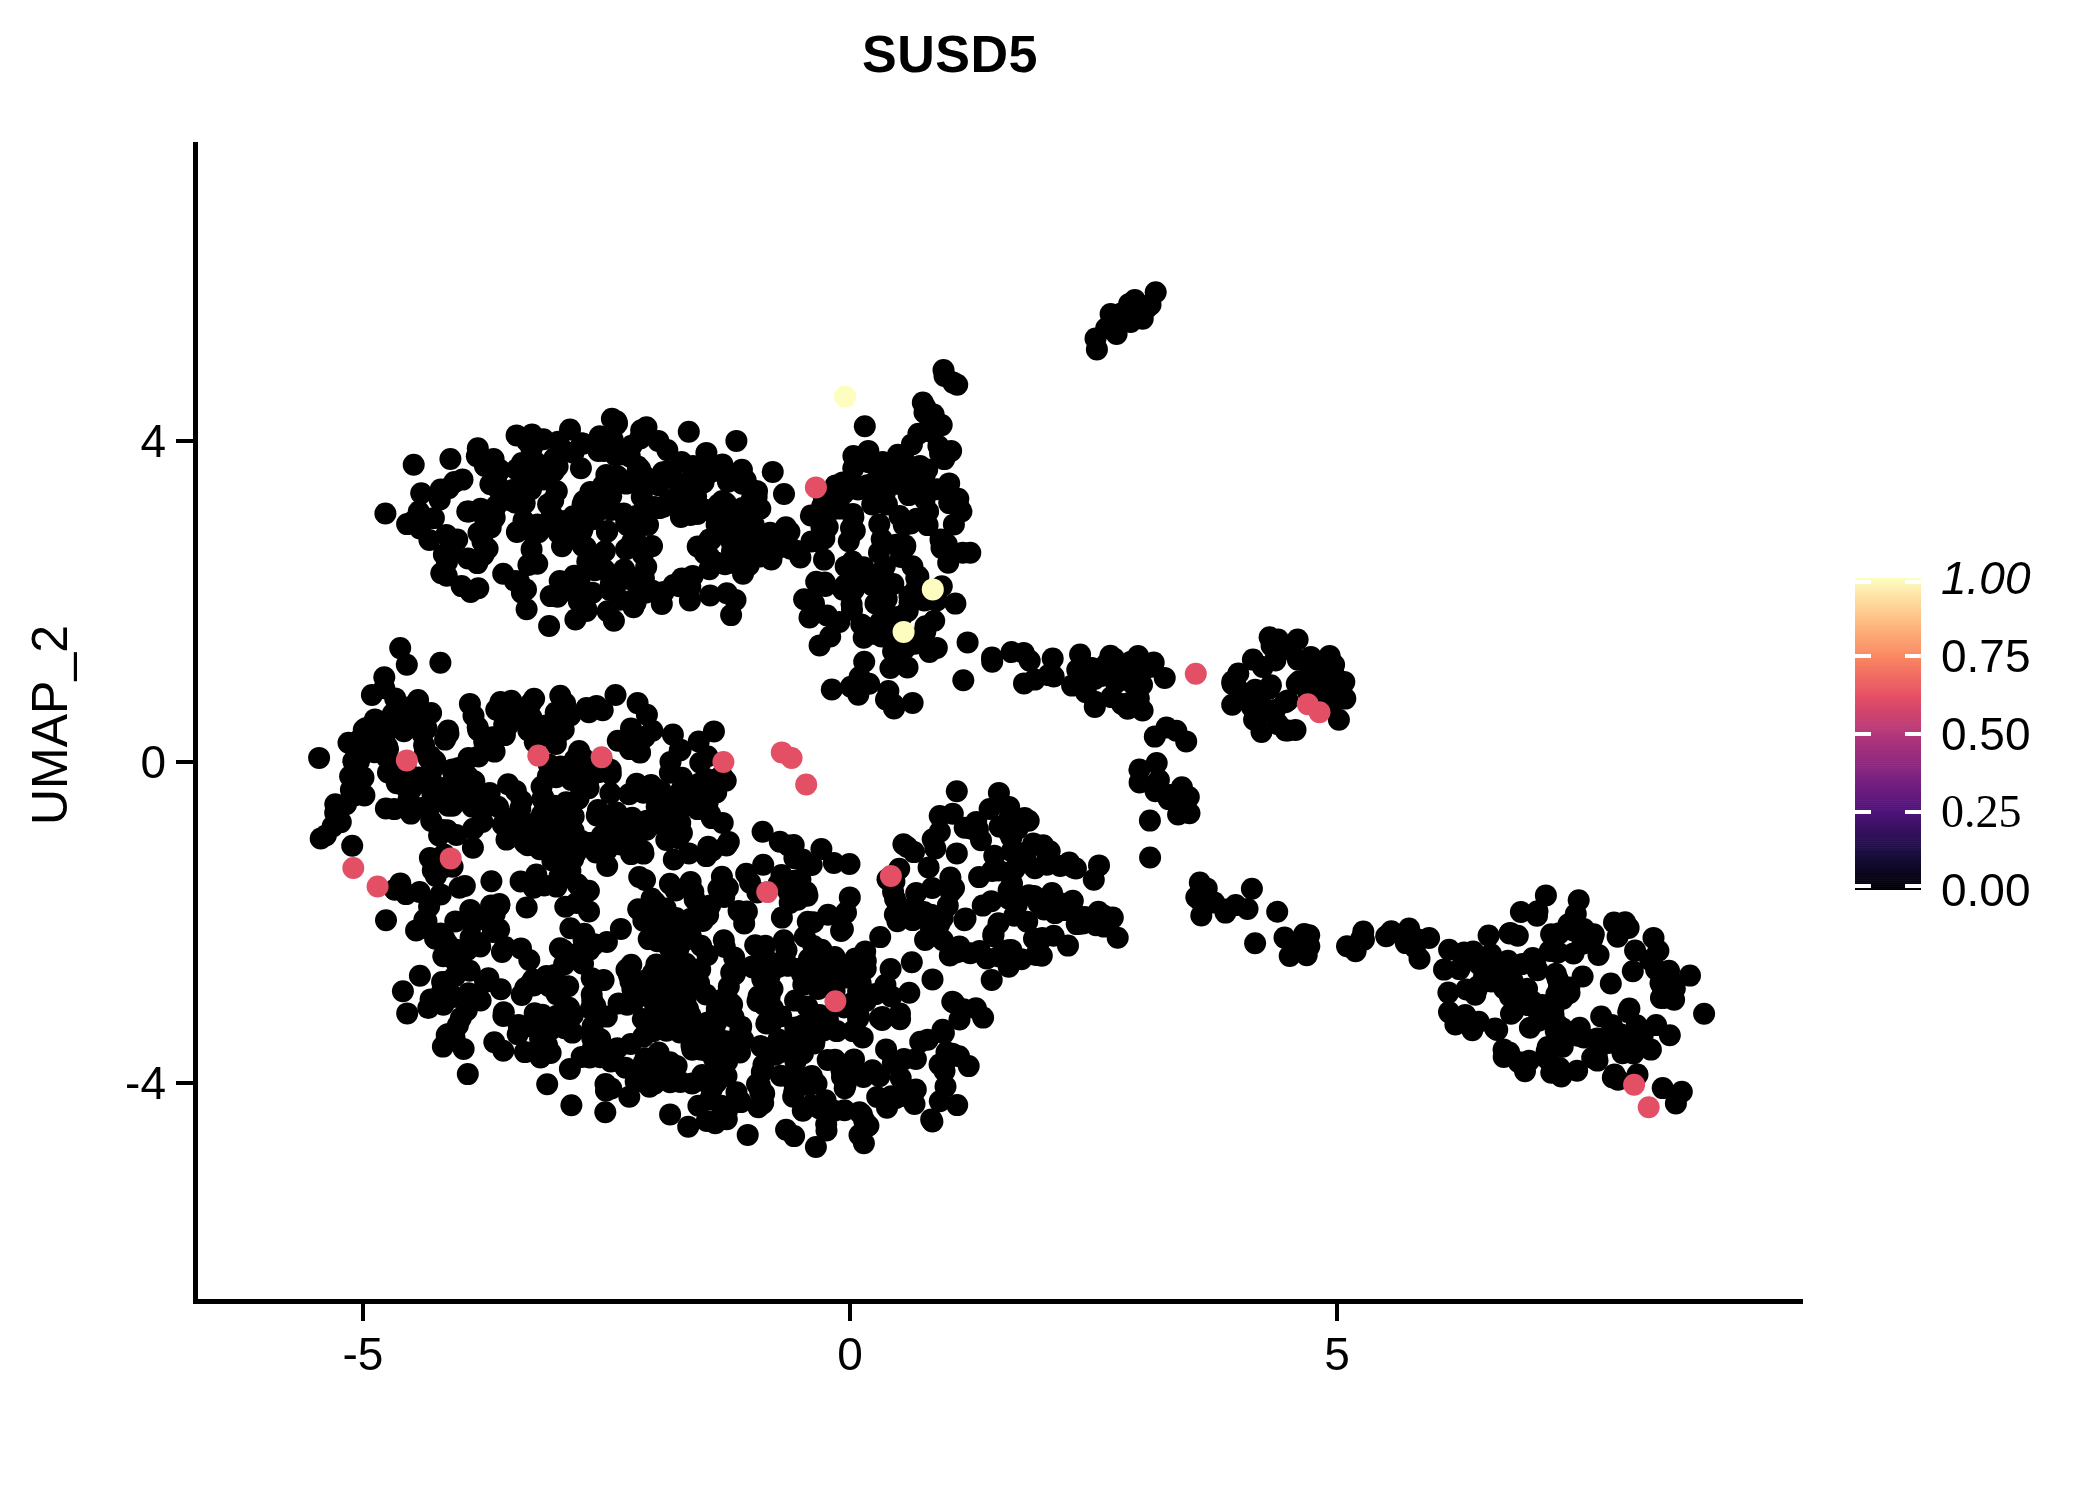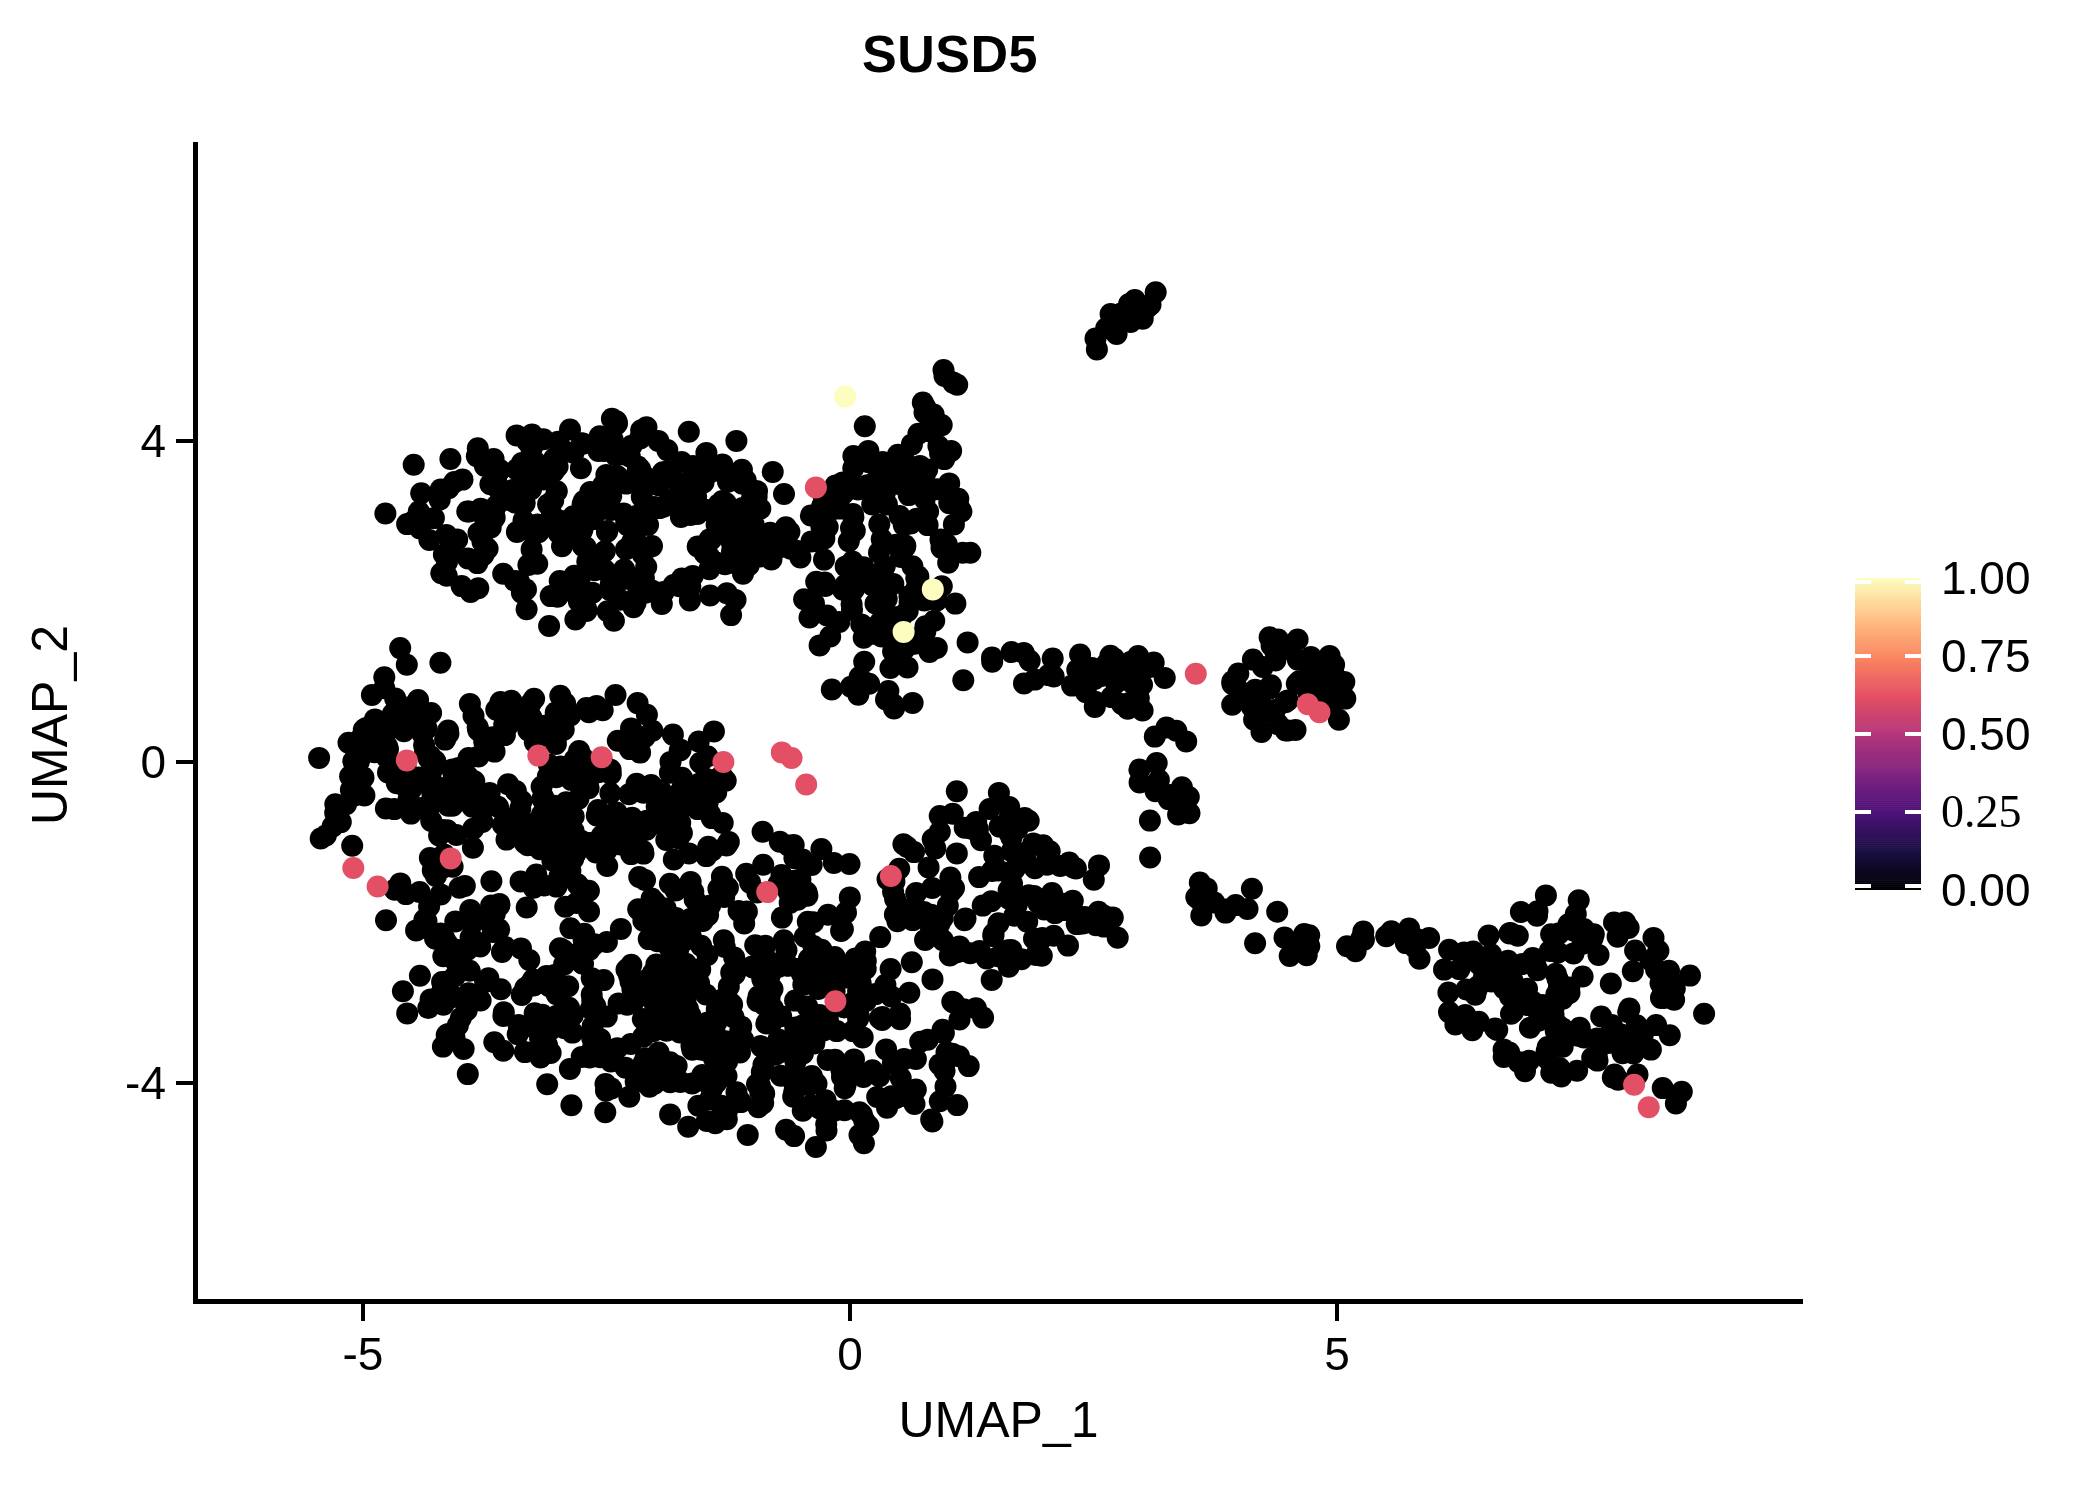--- a/index.html
+++ b/index.html
@@ -2033,21 +2033,20 @@
       <div class="tick-y" style="left: 176px; top: 1081.2px;"></div>
       <div class="ticklabel-y" style="left: 0px; width: 166px; top: 1060.2px;">-4</div>
       <div class="tick-x" style="left: 361px; top: 1304px;"></div>
       <div class="ticklabel-x" style="left: 263px; width: 200px; top: 1331px;">-5</div>
       <div class="tick-x" style="left: 848px; top: 1304px;"></div>
       <div class="ticklabel-x" style="left: 750px; width: 200px; top: 1331px;">0</div>
       <div class="tick-x" style="left: 1335px; top: 1304px;"></div>
       <div class="ticklabel-x" style="left: 1237px; width: 200px; top: 1331px;">5</div>
     </div>
 
-  <div class="axis-title-x">UMAP_1</div>
   <div class="axis-title-y">UMAP_2</div>
 
   <div id="legend">
     <svg id="colorbar" width="66" height="312">
         <rect x="0" y="0.00" width="66" height="2.55" fill="rgb(252,253,191)"></rect>
         <rect x="0" y="1.95" width="66" height="2.55" fill="rgb(252,250,188)"></rect>
         <rect x="0" y="3.90" width="66" height="2.55" fill="rgb(252,247,185)"></rect>
         <rect x="0" y="5.85" width="66" height="2.55" fill="rgb(252,244,183)"></rect>
         <rect x="0" y="7.80" width="66" height="2.55" fill="rgb(252,241,180)"></rect>
         <rect x="0" y="9.75" width="66" height="2.55" fill="rgb(253,238,177)"></rect>
@@ -2202,21 +2201,21 @@
         <rect x="0" y="300.30" width="66" height="2.55" fill="rgb(7,4,20)"></rect>
         <rect x="0" y="302.25" width="66" height="2.55" fill="rgb(6,3,17)"></rect>
         <rect x="0" y="304.20" width="66" height="2.55" fill="rgb(4,2,14)"></rect>
         <rect x="0" y="306.15" width="66" height="2.55" fill="rgb(3,2,10)"></rect>
         <rect x="0" y="308.10" width="66" height="2.55" fill="rgb(1,1,7)"></rect>
         <rect x="0" y="310.05" width="66" height="2.55" fill="rgb(0,0,4)"></rect>
       </svg>
     <div id="legend-decor">
         <div class="cbar-tick left" style="top: 2px;"></div>
         <div class="cbar-tick right" style="top: 2px;"></div>
-        <div class="cbar-label" style="top: -23px;">1.00</div>
+        <div class="cbar-label" style="top: -23px; font-style: italic;">1.00</div>
         <div class="cbar-tick left" style="top: 76px;"></div>
         <div class="cbar-tick right" style="top: 76px;"></div>
         <div class="cbar-label" style="top: 55px; text-align: center;">0.75</div>
         <div class="cbar-tick left" style="top: 154px;"></div>
         <div class="cbar-tick right" style="top: 154px;"></div>
         <div class="cbar-label" style="top: 133px; text-align: right;">0.50</div>
         <div class="cbar-tick left" style="top: 232px;"></div>
         <div class="cbar-tick right" style="top: 232px;"></div>
         <div class="cbar-label" style="top: 211px; font-family: Liberation Serif, serif;">0.25</div>
         <div class="cbar-tick left" style="top: 306px;"></div>

